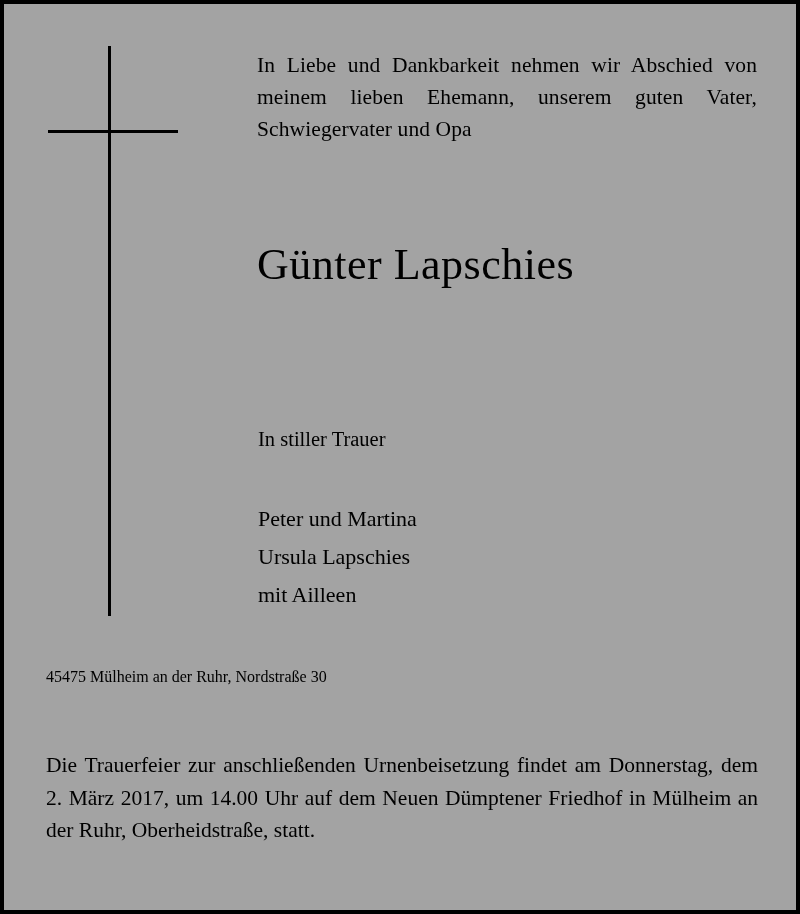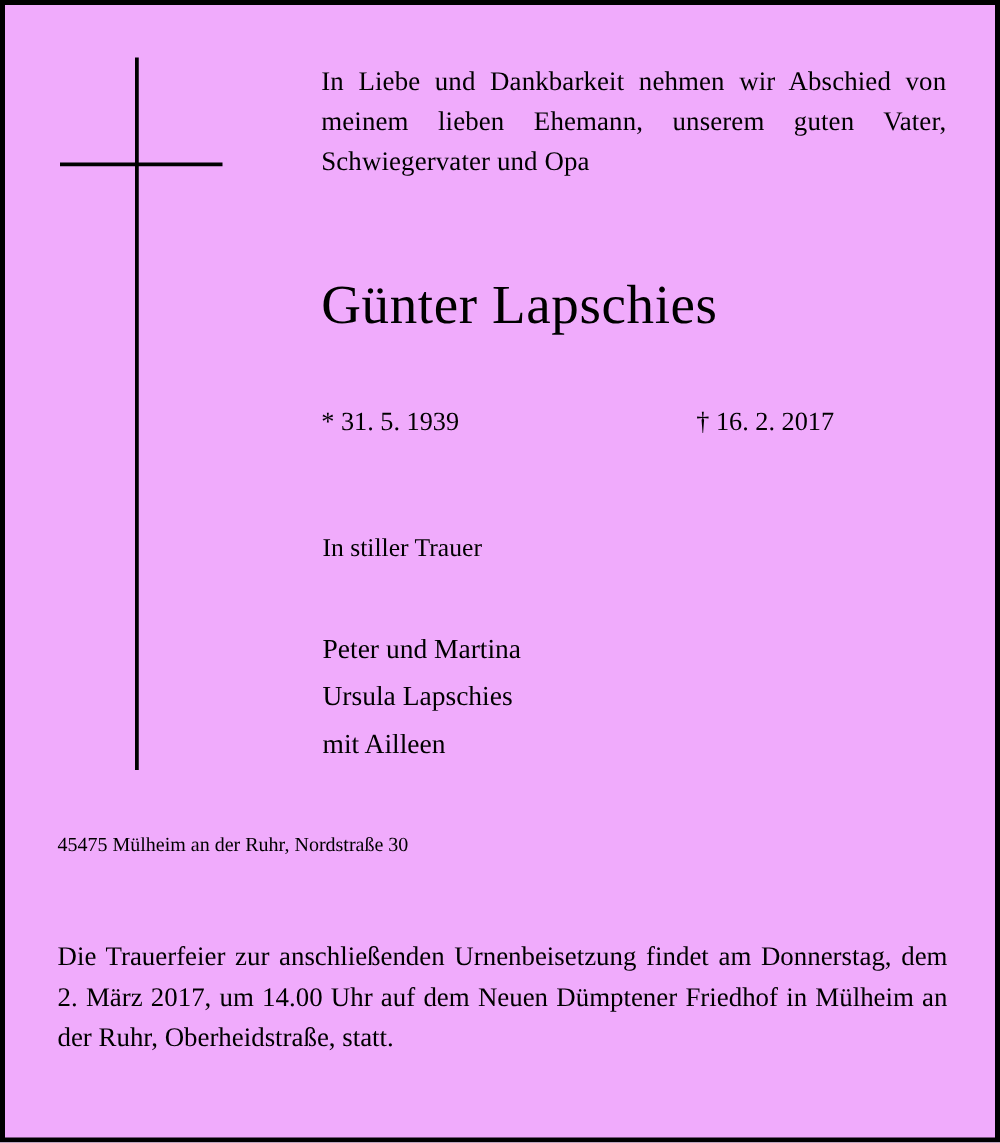--- a/index.html
+++ b/index.html
@@ -9,21 +9,21 @@
   }
   body {
     font-family: "Liberation Serif", "DejaVu Serif", serif;
     color: #000000;
   }
   .page {
     position: relative;
     width: 800px;
     height: 914px;
     box-sizing: border-box;
-    background: #f0abfc;
+    background: #a3a3a3;
     border: 4px solid #000000;
     overflow: hidden;
   }
   .inner {
     position: relative;
     width: 100%;
     height: 100%;
     box-sizing: border-box;
     padding: 0;
   }
@@ -63,21 +63,21 @@
     line-height: 1.48;
     text-align: justify;
     text-align-last: left;
     letter-spacing: 0.1px;
   }
 
   
   .name {
     position: absolute;
     left: 253px;
-    top: 216px;
+    top: 237px;
     font-size: 44px;
     line-height: 1.1;
     letter-spacing: 0.5px;
     white-space: nowrap;
   }
 
   
   .dates {
     position: absolute;
     left: 253px;
@@ -137,23 +137,20 @@
 
     <div class="cross">
       <div class="vbar"></div>
       <div class="hbar"></div>
     </div>
 
     <div class="intro">In Liebe und Dankbarkeit nehmen wir Abschied von meinem lieben Ehemann, unserem guten Vater, Schwiegervater und Opa</div>
 
     <div class="name">Günter Lapschies</div>
 
-    <div class="dates">
-      <span class="birth">* 31. 5. 1939</span><span class="death">† 16. 2. 2017</span>
-    </div>
 
     <div class="mourn-title">In stiller Trauer</div>
 
     <div class="mourn-list">
       <div>Peter und Martina</div>
       <div>Ursula Lapschies</div>
       <div>mit Ailleen</div>
     </div>
 
     <div class="address">45475 Mülheim an der Ruhr, Nordstraße 30</div>

